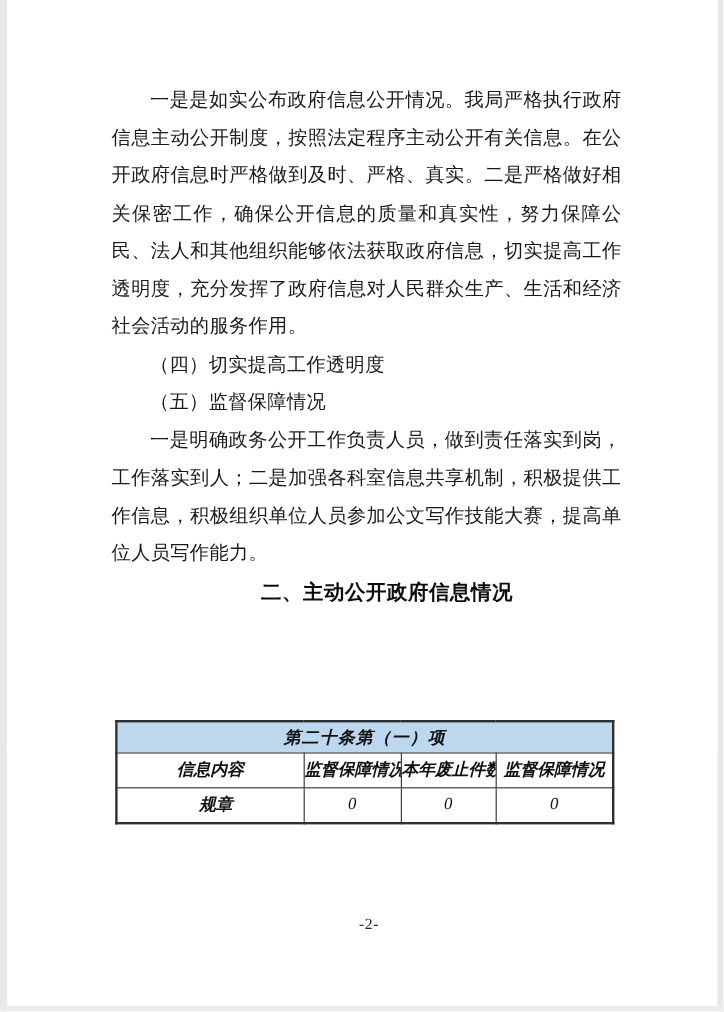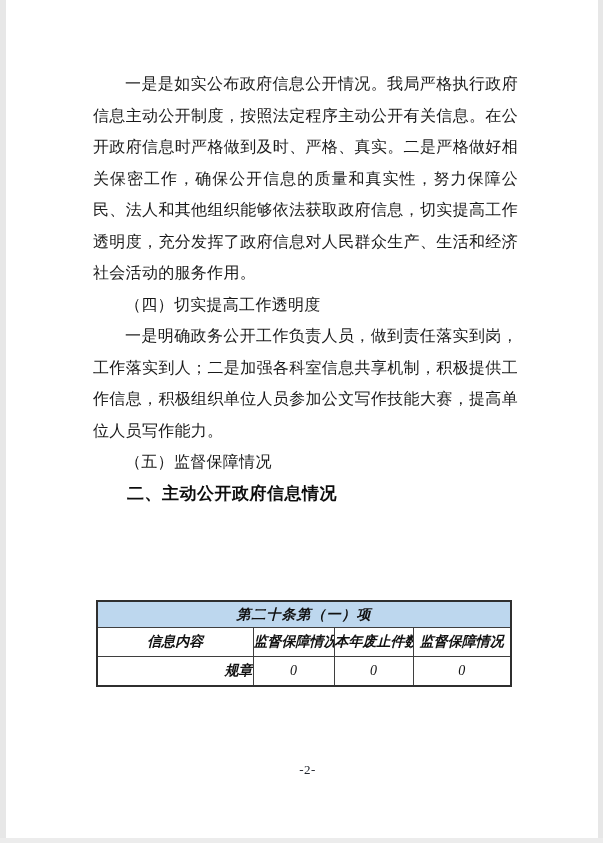--- a/index.html
+++ b/index.html
@@ -37,21 +37,21 @@
   p.section-title {
     margin: 0;
     padding-top: 3px;
     text-indent: 2em;
     font-family: "Liberation Sans", "DejaVu Sans", sans-serif;
     font-weight: 700;
     font-size: 17px;
     line-height: 25px;
     letter-spacing: 0.5px;
     color: #0d0d0d;
-    text-align: left;
+    text-align: center;
   }
 
   table.info-table {
     position: absolute;
     left: 90px; top: 600px;
     width: 414px;
     border-collapse: collapse;
     table-layout: fixed;
     border: 2px solid #2f2f2f;
     font-family: "Liberation Serif", "DejaVu Serif", serif;
@@ -72,21 +72,21 @@
     background: #bdd7ee;
     font-weight: 700;
     letter-spacing: 1px;
   }
   tr.header-row td {
     height: 28px;
     font-weight: 700;
   }
   tr.data-row td { height: 28px; }
   tr.data-row td.row-label {
-    text-align: right;
+    text-align: center;
     padding-left: 9px;
     font-weight: 600;
   }
 
   .page-footer {
     position: absolute;
     left: 0; top: 762px; width: 603px;
     text-align: center;
     font-size: 13px;
     color: #20242c;
@@ -98,22 +98,22 @@
 
 <div class="edge edge-left"></div>
 <div class="edge edge-right"></div>
 <div class="edge edge-bottom"></div>
 
 <div class="page">
 
   <div class="body-text">
     <p class="para">一是是如实公布政府信息公开情况。我局严格执行政府信息主动公开制度，按照法定程序主动公开有关信息。在公开政府信息时严格做到及时、严格、真实。二是严格做好相关保密工作，确保公开信息的质量和真实性，努力保障公民、法人和其他组织能够依法获取政府信息，切实提高工作透明度，充分发挥了政府信息对人民群众生产、生活和经济社会活动的服务作用。</p>
     <p class="para">（四）切实提高工作透明度</p>
+    <p class="para">（五）监督保障情况</p>
     <p class="para">一是明确政务公开工作负责人员，做到责任落实到岗，工作落实到人；二是加强各科室信息共享机制，积极提供工作信息，积极组织单位人员参加公文写作技能大赛，提高单位人员写作能力。</p>
-    <p class="para">（五）监督保障情况</p>
     <p class="section-title">二、主动公开政府信息情况</p>
   </div>
 
   <table class="info-table">
     <colgroup>
       <col style="width:156px">
       <col style="width:81px">
       <col style="width:79px">
       <col style="width:98px">
     </colgroup>

